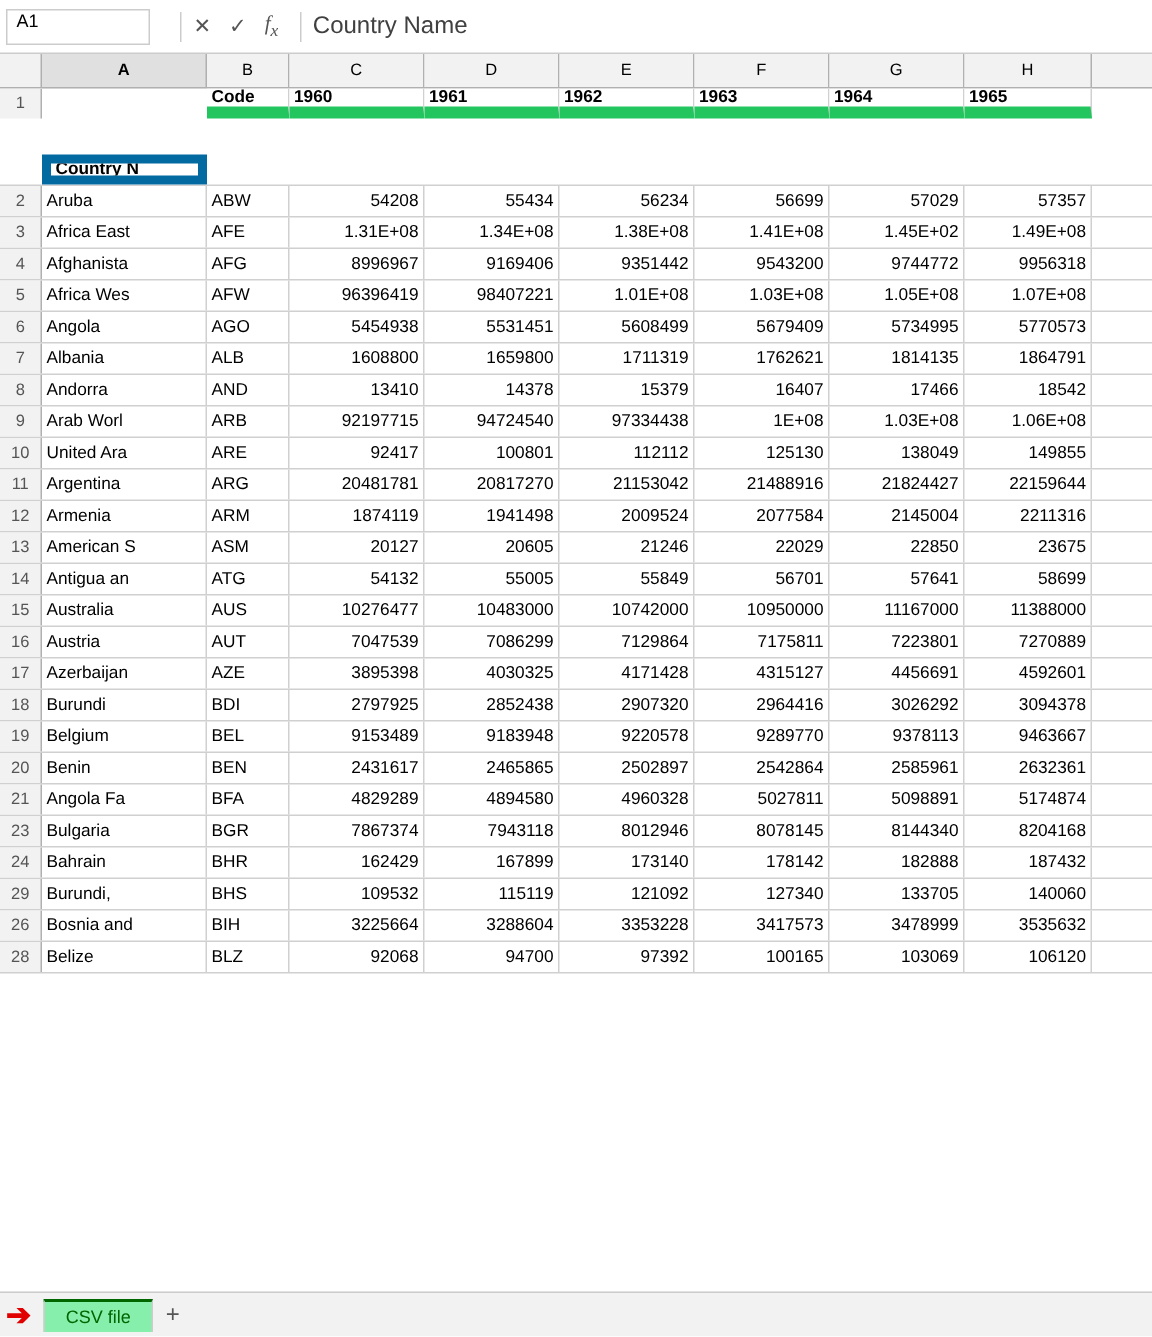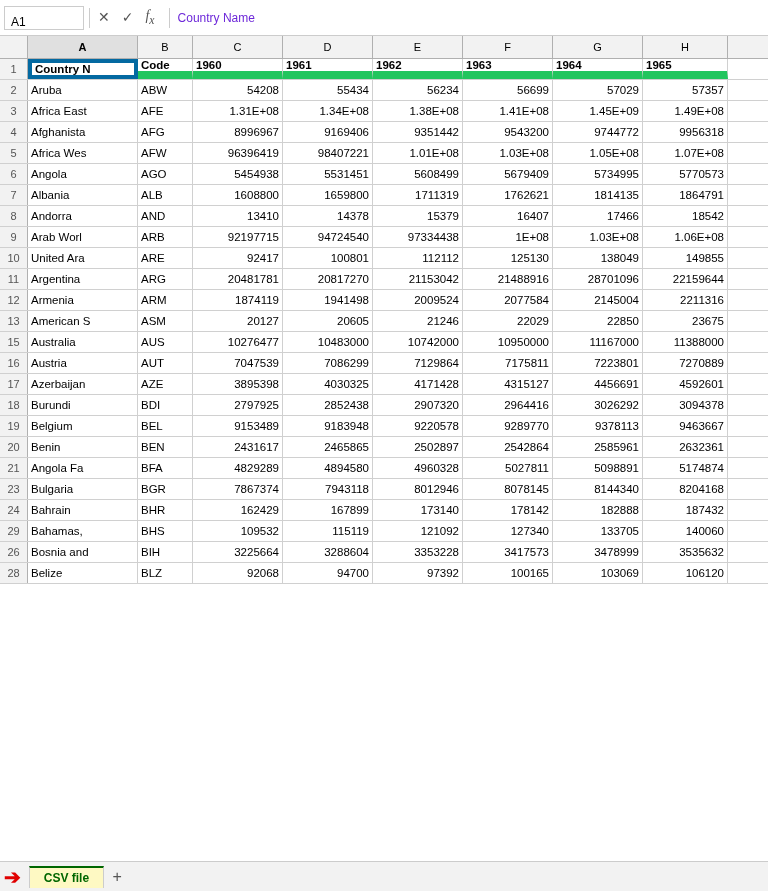--- a/index.html
+++ b/index.html
@@ -8,28 +8,28 @@
     
     .formula-bar {
       display: flex;
       align-items: center;
       height: 36px;
       border-bottom: 1px solid #ccc;
       background: #fff;
       padding: 0 4px;
     }
     .cell-ref-box {
-      width: 80px;
+      width: 96px;
       height: 24px;
       border: 1px solid #ccc;
       display: flex;
-      align-items: flex-end;
+      align-items: flex-start;
       padding: 0 6px;
       font-size: 12px;
-      margin-right: 1px;
+      margin-right: 16px;
     }
     .formula-divider {
       width: 1px;
       height: 20px;
       background: #ccc;
       margin: 0 4px;
     }
     .formula-icons {
       display: flex;
       align-items: center;
@@ -38,23 +38,23 @@
       font-size: 14px;
       margin-right: 6px;
     }
     .formula-icon {
       cursor: pointer;
       padding: 2px 4px;
       color: #555;
     }
     .formula-input-area {
       flex: 1;
-      font-size: 12px;
+      font-size: 16px;
       padding: 0 4px;
-      color: #6d28d9;
+      color: #404040;
     }
 
     
     .spreadsheet {
       display: flex;
       flex-direction: column;
       height: calc(891px - 36px - 30px);
       overflow: hidden;
     }
 
@@ -122,22 +122,23 @@
       overflow: hidden;
     }
     .cell.text-cell { justify-content: flex-start; }
     .cell.num-cell { justify-content: flex-end; }
     .cell.header-cell {
       font-weight: bold;
       background: #fff;
       border-bottom: 8px solid #22c55e;
     }
     .cell.active-cell {
-      border: 4px solid #0369a1;
+      border: 6px solid #0369a1;
       outline: none;
+      margin-top: 44px;
     }
 
     
     .col-a { width: 110px; min-width: 110px; }
     .col-b { width: 55px; min-width: 55px; }
     .col-c { width: 90px; min-width: 90px; }
     .col-d { width: 90px; min-width: 90px; }
     .col-e { width: 90px; min-width: 90px; }
     .col-f { width: 90px; min-width: 90px; }
     .col-g { width: 90px; min-width: 90px; }
@@ -155,22 +156,22 @@
     }
     .sheet-tab {
       height: 22px;
       padding: 0 14px;
       display: flex;
       align-items: center;
       font-size: 12px;
       border: 1px solid #ccc;
       border-bottom: none;
       cursor: pointer;
-      background: #fef9c3;
-      font-weight: bold;
+      background: #86efac;
+      font-weight: normal;
       color: #006600;
       border-top: 2px solid #006600;
     }
     .tab-add {
       width: 22px;
       height: 22px;
       display: flex;
       align-items: center;
       justify-content: center;
       font-size: 16px;
@@ -243,21 +244,21 @@
         <div class="cell col-h num-cell">57357</div>
       </div>
       <div class="spreadsheet-row">
         <div class="row-num">3</div>
         <div class="cell col-a text-cell">Africa East</div>
         <div class="cell col-b text-cell">AFE</div>
         <div class="cell col-c num-cell">1.31E+08</div>
         <div class="cell col-d num-cell">1.34E+08</div>
         <div class="cell col-e num-cell">1.38E+08</div>
         <div class="cell col-f num-cell">1.41E+08</div>
-        <div class="cell col-g num-cell">1.45E+09</div>
+        <div class="cell col-g num-cell">1.45E+02</div>
         <div class="cell col-h num-cell">1.49E+08</div>
       </div>
       <div class="spreadsheet-row">
         <div class="row-num">4</div>
         <div class="cell col-a text-cell">Afghanista</div>
         <div class="cell col-b text-cell">AFG</div>
         <div class="cell col-c num-cell">8996967</div>
         <div class="cell col-d num-cell">9169406</div>
         <div class="cell col-e num-cell">9351442</div>
         <div class="cell col-f num-cell">9543200</div>
@@ -331,21 +332,21 @@
         <div class="cell col-h num-cell">149855</div>
       </div>
       <div class="spreadsheet-row">
         <div class="row-num">11</div>
         <div class="cell col-a text-cell">Argentina</div>
         <div class="cell col-b text-cell">ARG</div>
         <div class="cell col-c num-cell">20481781</div>
         <div class="cell col-d num-cell">20817270</div>
         <div class="cell col-e num-cell">21153042</div>
         <div class="cell col-f num-cell">21488916</div>
-        <div class="cell col-g num-cell">28701096</div>
+        <div class="cell col-g num-cell">21824427</div>
         <div class="cell col-h num-cell">22159644</div>
       </div>
       <div class="spreadsheet-row">
         <div class="row-num">12</div>
         <div class="cell col-a text-cell">Armenia</div>
         <div class="cell col-b text-cell">ARM</div>
         <div class="cell col-c num-cell">1874119</div>
         <div class="cell col-d num-cell">1941498</div>
         <div class="cell col-e num-cell">2009524</div>
         <div class="cell col-f num-cell">2077584</div>
@@ -357,20 +358,31 @@
         <div class="cell col-a text-cell">American S</div>
         <div class="cell col-b text-cell">ASM</div>
         <div class="cell col-c num-cell">20127</div>
         <div class="cell col-d num-cell">20605</div>
         <div class="cell col-e num-cell">21246</div>
         <div class="cell col-f num-cell">22029</div>
         <div class="cell col-g num-cell">22850</div>
         <div class="cell col-h num-cell">23675</div>
       </div>
       <div class="spreadsheet-row">
+        <div class="row-num">14</div>
+        <div class="cell col-a text-cell">Antigua an</div>
+        <div class="cell col-b text-cell">ATG</div>
+        <div class="cell col-c num-cell">54132</div>
+        <div class="cell col-d num-cell">55005</div>
+        <div class="cell col-e num-cell">55849</div>
+        <div class="cell col-f num-cell">56701</div>
+        <div class="cell col-g num-cell">57641</div>
+        <div class="cell col-h num-cell">58699</div>
+      </div>
+      <div class="spreadsheet-row">
         <div class="row-num">15</div>
         <div class="cell col-a text-cell">Australia</div>
         <div class="cell col-b text-cell">AUS</div>
         <div class="cell col-c num-cell">10276477</div>
         <div class="cell col-d num-cell">10483000</div>
         <div class="cell col-e num-cell">10742000</div>
         <div class="cell col-f num-cell">10950000</div>
         <div class="cell col-g num-cell">11167000</div>
         <div class="cell col-h num-cell">11388000</div>
       </div>
@@ -457,21 +469,21 @@
         <div class="cell col-b text-cell">BHR</div>
         <div class="cell col-c num-cell">162429</div>
         <div class="cell col-d num-cell">167899</div>
         <div class="cell col-e num-cell">173140</div>
         <div class="cell col-f num-cell">178142</div>
         <div class="cell col-g num-cell">182888</div>
         <div class="cell col-h num-cell">187432</div>
       </div>
       <div class="spreadsheet-row">
         <div class="row-num">29</div>
-        <div class="cell col-a text-cell">Bahamas,</div>
+        <div class="cell col-a text-cell">Burundi,</div>
         <div class="cell col-b text-cell">BHS</div>
         <div class="cell col-c num-cell">109532</div>
         <div class="cell col-d num-cell">115119</div>
         <div class="cell col-e num-cell">121092</div>
         <div class="cell col-f num-cell">127340</div>
         <div class="cell col-g num-cell">133705</div>
         <div class="cell col-h num-cell">140060</div>
       </div>
       <div class="spreadsheet-row">
         <div class="row-num">26</div>

